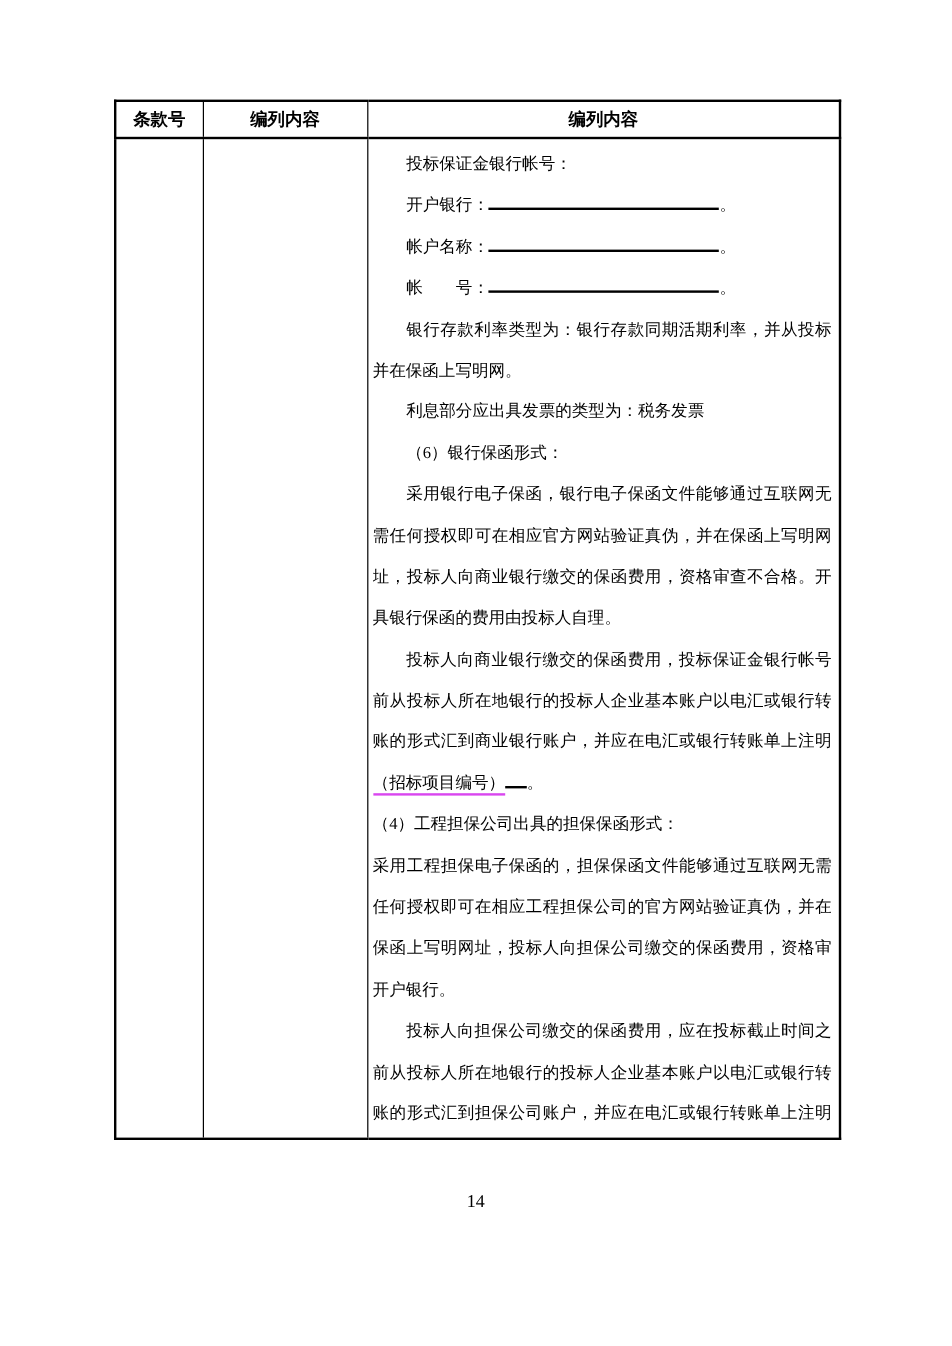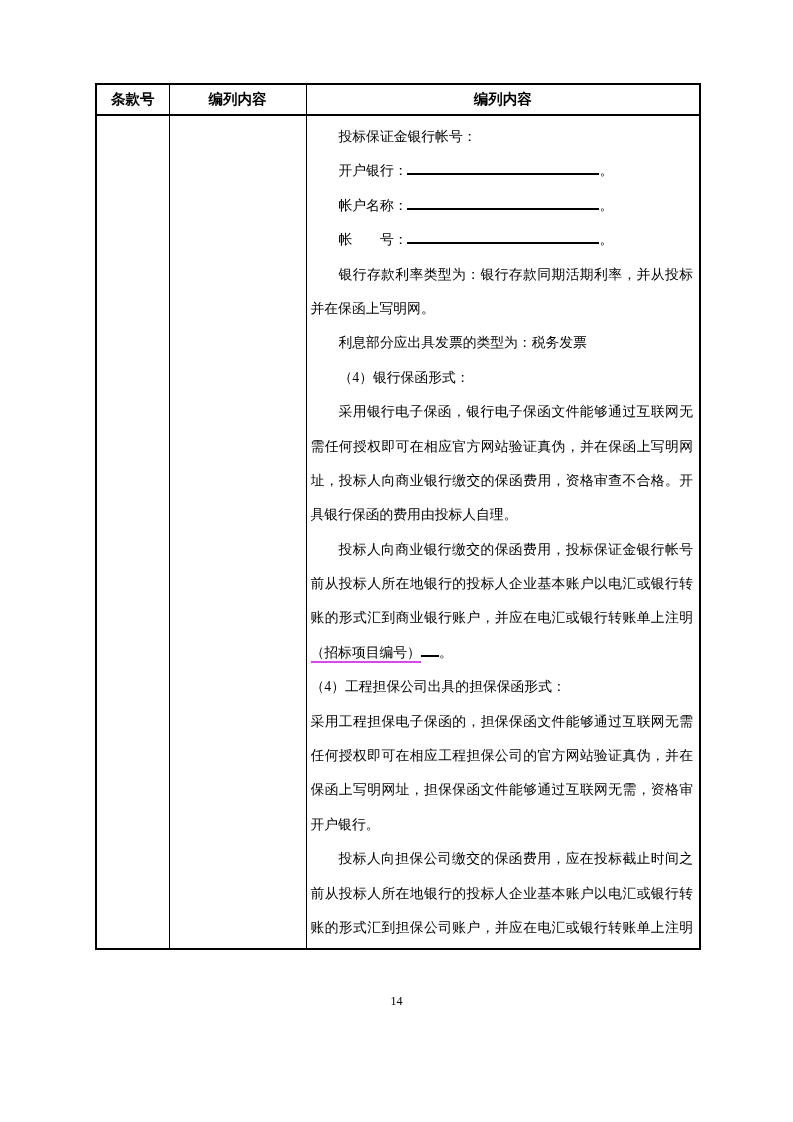--- a/index.html
+++ b/index.html
@@ -72,21 +72,21 @@
   }
   .uline {
     border-bottom: 2px solid #d946ef;
     padding-bottom: 1px;
   }
   .page-number {
     position: absolute;
     left: 0; top: 994px;
     width: 100%;
     text-align: center;
-    font-size: 12px;
+    font-size: 15px;
     font-family: "Liberation Serif", serif;
   }
 </style>
 </head>
 <body>
 
 <div class="page">
 
   <table class="clause-table">
     <colgroup>
@@ -107,33 +107,33 @@
         <td></td>
         <td>
           <div class="content-cell-inner" id="content-lines">
               <div class="line l ind">投标保证金银行帐号：</div>
               <div class="line l ind"><span>开户银行：</span><span class="blank" style="width: 192px;"></span><span>。</span></div>
               <div class="line l ind"><span>帐户名称：</span><span class="blank" style="width: 192px;"></span><span>。</span></div>
               <div class="line l ind"><span>帐　　号：</span><span class="blank" style="width: 192px;"></span><span>。</span></div>
               <div class="line j ind">银行存款利率类型为：银行存款同期活期利率，并从投标</div>
               <div class="line l">并在保函上写明网。</div>
               <div class="line l ind">利息部分应出具发票的类型为：税务发票</div>
-              <div class="line l ind">（4）银行保函形式：</div>
+              <div class="line l ind">（6）银行保函形式：</div>
               <div class="line j ind">采用银行电子保函，银行电子保函文件能够通过互联网无</div>
               <div class="line j">需任何授权即可在相应官方网站验证真伪，并在保函上写明网</div>
               <div class="line j">址，投标人向商业银行缴交的保函费用，资格审查不合格。开</div>
               <div class="line l">具银行保函的费用由投标人自理。</div>
               <div class="line j ind">投标人向商业银行缴交的保函费用，投标保证金银行帐号</div>
               <div class="line j">前从投标人所在地银行的投标人企业基本账户以电汇或银行转</div>
               <div class="line j">账的形式汇到商业银行账户，并应在电汇或银行转账单上注明</div>
               <div class="line l"><span class="uline">（招标项目编号）</span><span class="blank" style="width: 18px;"></span><span>。</span></div>
               <div class="line l">（4）工程担保公司出具的担保保函形式：</div>
               <div class="line j">采用工程担保电子保函的，担保保函文件能够通过互联网无需</div>
               <div class="line j">任何授权即可在相应工程担保公司的官方网站验证真伪，并在</div>
-              <div class="line j">保函上写明网址，担保保函文件能够通过互联网无需，资格审</div>
+              <div class="line j">保函上写明网址，投标人向担保公司缴交的保函费用，资格审</div>
               <div class="line l">开户银行。</div>
               <div class="line j ind">投标人向担保公司缴交的保函费用，应在投标截止时间之</div>
               <div class="line j">前从投标人所在地银行的投标人企业基本账户以电汇或银行转</div>
               <div class="line j">账的形式汇到担保公司账户，并应在电汇或银行转账单上注明</div>
             </div>
         </td>
       </tr>
     </tbody>
   </table>
 

